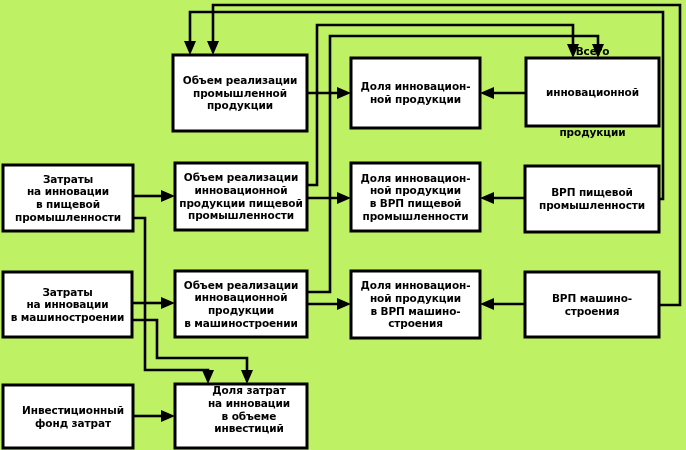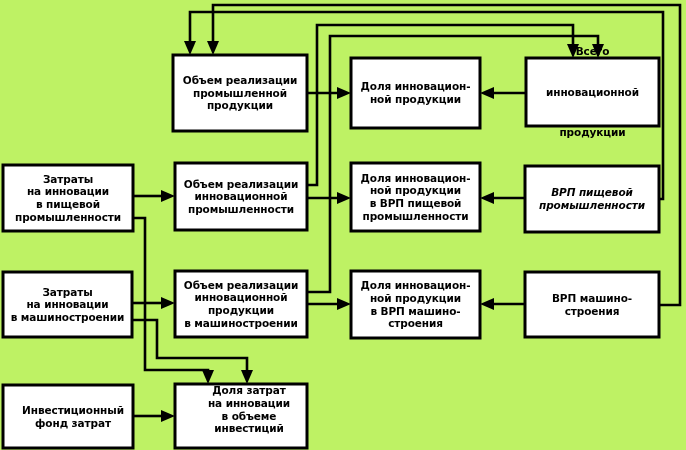--- a/index.html
+++ b/index.html
@@ -182,29 +182,30 @@
       </div>
       <div class="node-label" style="left: 3px; top: 165px; width: 130px; height: 66px;">
         <span>Затраты</span>
         <span>на инновации</span>
         <span>в пищевой</span>
         <span>промышленности</span>
       </div>
       <div class="node-label" style="left: 175px; top: 163px; width: 132px; height: 67px;">
         <span>Объем реализации</span>
         <span>инновационной</span>
+        <span>продукции пищевой</span>
         <span>промышленности</span>
       </div>
       <div class="node-label" style="left: 351px; top: 163px; width: 129px; height: 68px;">
         <span>Доля инновацион-</span>
         <span>ной продукции</span>
         <span>в ВРП пищевой</span>
         <span>промышленности</span>
       </div>
-      <div class="node-label" style="left: 525px; top: 166px; width: 134px; height: 66px; font-style: italic;">
+      <div class="node-label" style="left: 525px; top: 166px; width: 134px; height: 66px;">
         <span>ВРП пищевой</span>
         <span>промышленности</span>
       </div>
       <div class="node-label" style="left: 3px; top: 272px; width: 129px; height: 65px;">
         <span>Затраты</span>
         <span>на инновации</span>
         <span>в машиностроении</span>
       </div>
       <div class="node-label" style="left: 175px; top: 271px; width: 132px; height: 66px;">
         <span>Объем реализации</span>

